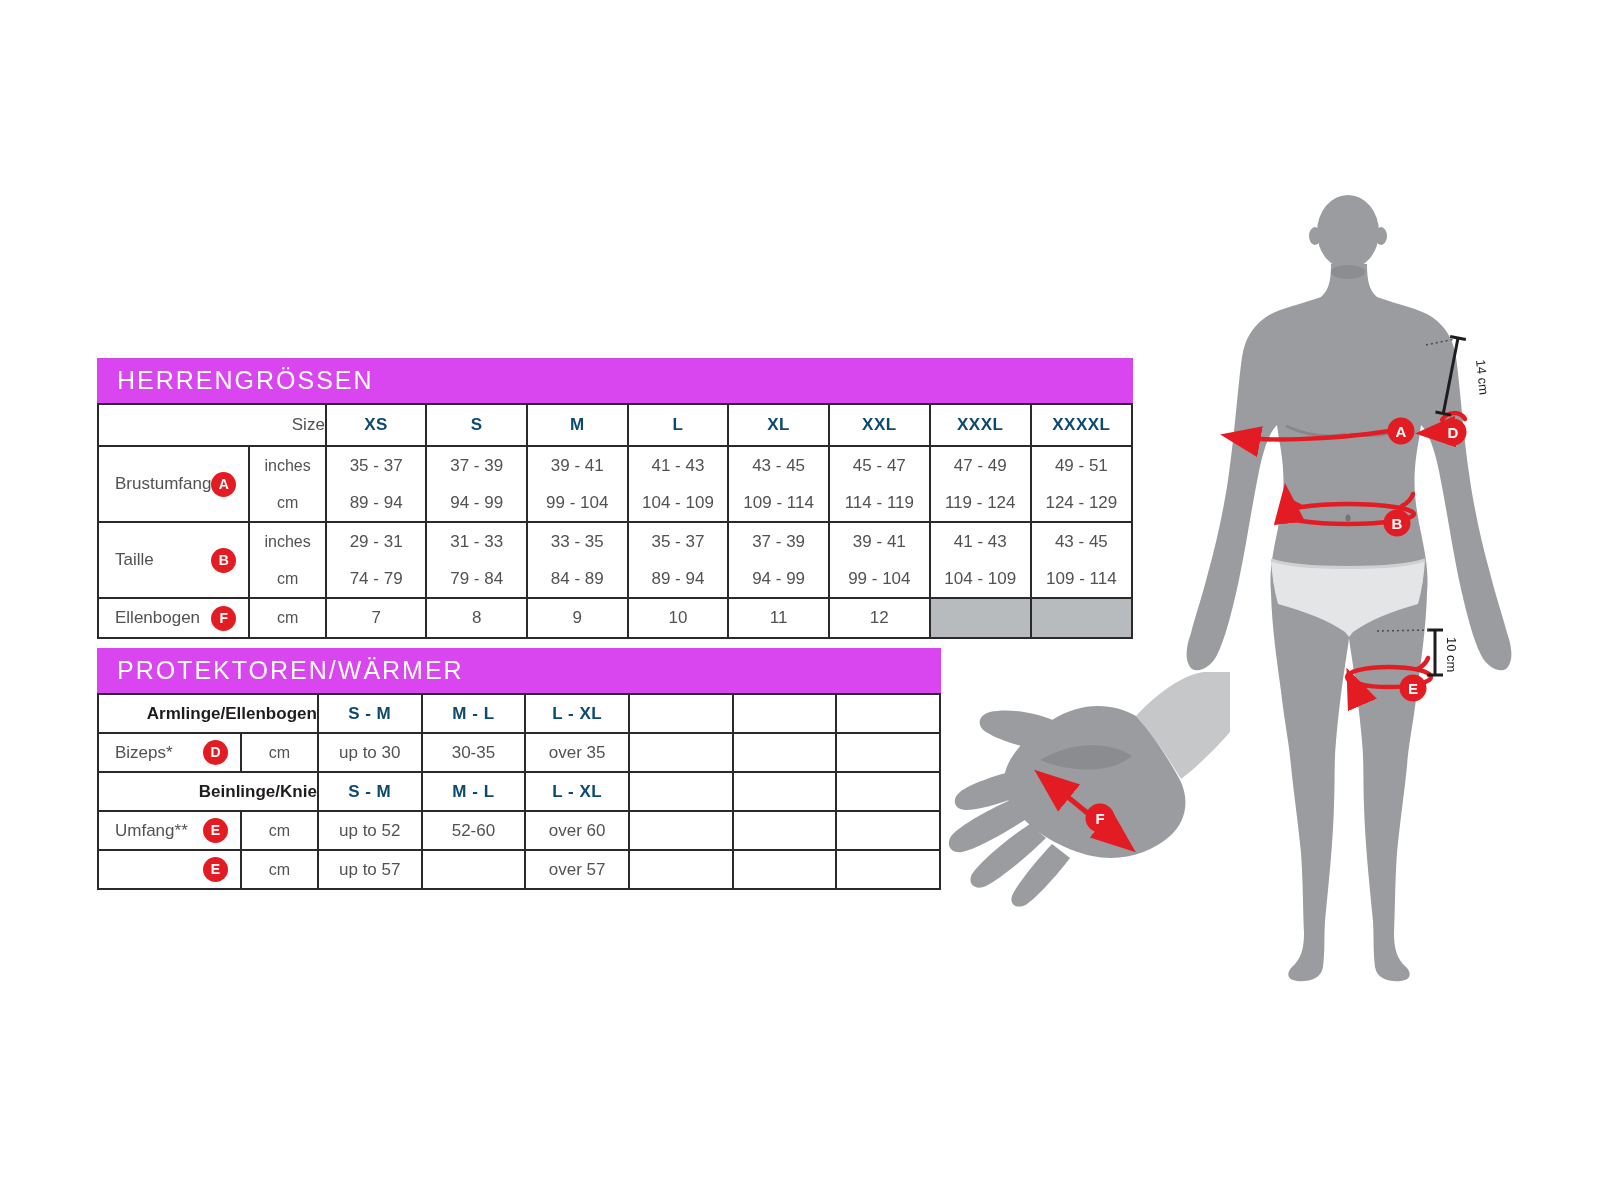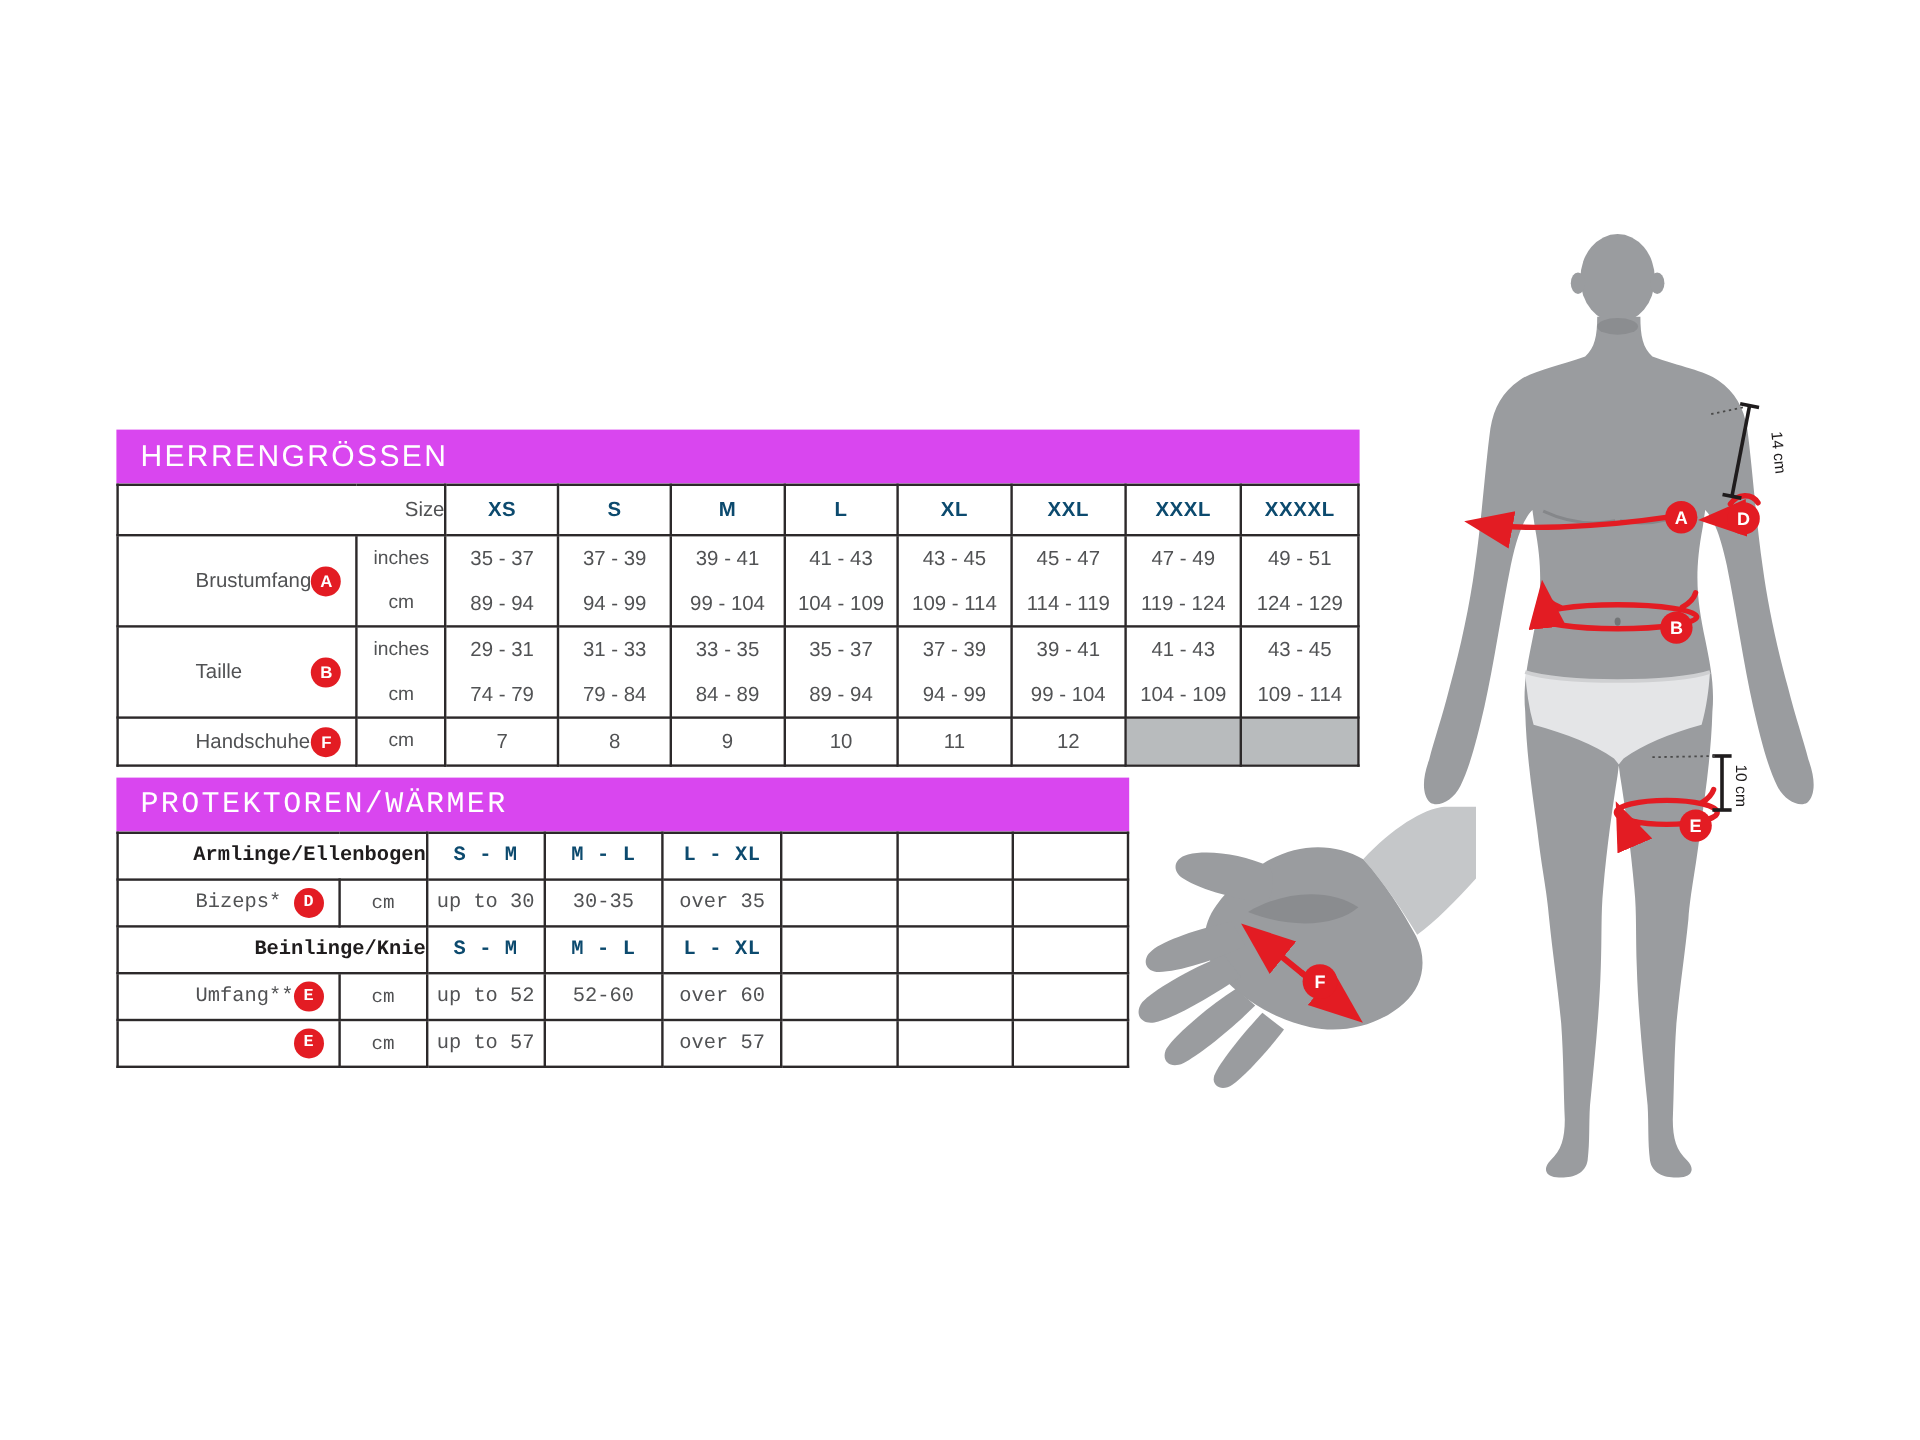--- a/index.html
+++ b/index.html
@@ -4,33 +4,33 @@
 <style>
   html,body{margin:0;padding:0;background:#ffffff;}
   #canvas{position:relative;width:1600px;height:1200px;background:#ffffff;overflow:hidden;
           font-family:"Liberation Sans","DejaVu Sans",sans-serif;}
   .banner{height:45px;background:#d946ef;color:#ffffff;display:flex;align-items:center;
           padding-left:20px;box-sizing:border-box;font-size:25px;letter-spacing:2px;font-weight:400;}
   table{border-collapse:collapse;table-layout:fixed;background:#ffffff;}
   td{border:2px solid #2c292a;text-align:center;vertical-align:middle;
      font-size:17px;color:#515254;padding:0;overflow:hidden;}
   .lbl{text-align:right;}
-  .lblflex{display:flex;align-items:center;justify-content:space-between;padding:0 12px 0 16px;margin-left:48px;}
+  .lblflex{display:flex;align-items:center;justify-content:space-between;padding:0 12px 0 16px;}
   .badge{flex:0 0 auto;width:25px;height:25px;border-radius:50%;background:#e31c23;color:#ffffff;
          font-size:14px;font-weight:bold;line-height:25px;text-align:center;}
   .bold{font-weight:bold;color:#1f1c1d;}
   .hdr{font-weight:bold;color:#0c4a6e;letter-spacing:.5px;}
   .two div{height:37px;line-height:37px;}
   .sizerow td{height:40px;}
   .r37 td{height:37px;}
   .r38 td{height:38px;}
   .grayfill{background:#b8bbbd;}
   .unit{font-size:16px;border-radius:27px;}
   #size-table-wrap{position:absolute;left:97px;top:358px;width:1036px;}
-  #prot-table-wrap{position:absolute;left:97px;top:648px;width:844px;font-family:Liberation Mono, monospace;}
+  #prot-table-wrap{position:absolute;left:97px;top:648px;width:844px;}
   #hand-illustration{position:absolute;left:940px;top:672px;}
   #body-illustration{position:absolute;left:1150px;top:180px;}
   svg text.badge-letter{fill:#ffffff;font-weight:bold;font-size:15px;text-anchor:middle;
       font-family:"Liberation Sans","DejaVu Sans",sans-serif;}
   svg text.measure{fill:#1f1c1d;font-size:13px;font-family:"Liberation Sans","DejaVu Sans",sans-serif;}
 </style>
 </head>
 <body>
 
 <div id="canvas">
@@ -148,21 +148,21 @@
               <div>104 - 109</div>
             </td>
         <td class="two">
               <div>43 - 45</div>
               <div>109 - 114</div>
             </td>
       </tr>
       <tr class="r38">
         <td>
           <div class="lblflex">
-            <span>Handschuhe</span>
+            <span>Ellenbogen</span>
             <span class="badge">F</span>
           </div>
         </td>
         <td class="unit">cm</td>
         <td>7</td>
         <td>8</td>
         <td>9</td>
         <td>10</td>
         <td>11</td>
         <td>12</td>

